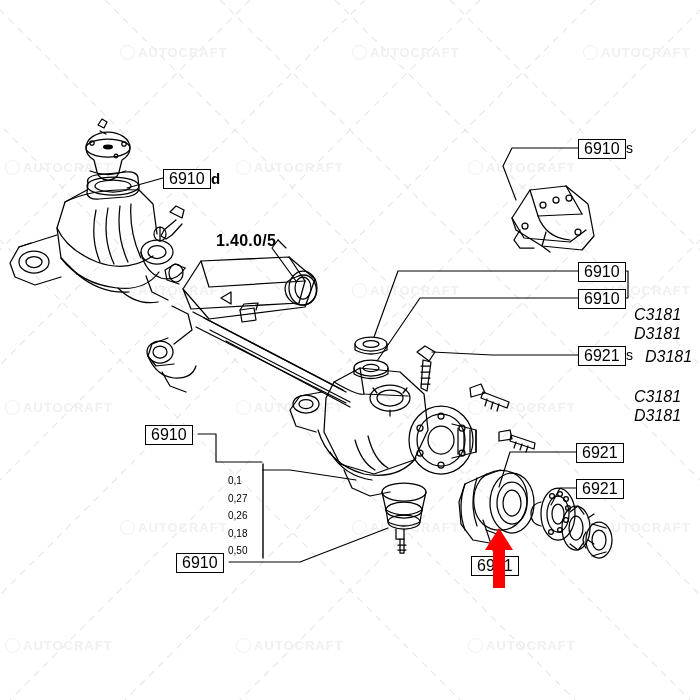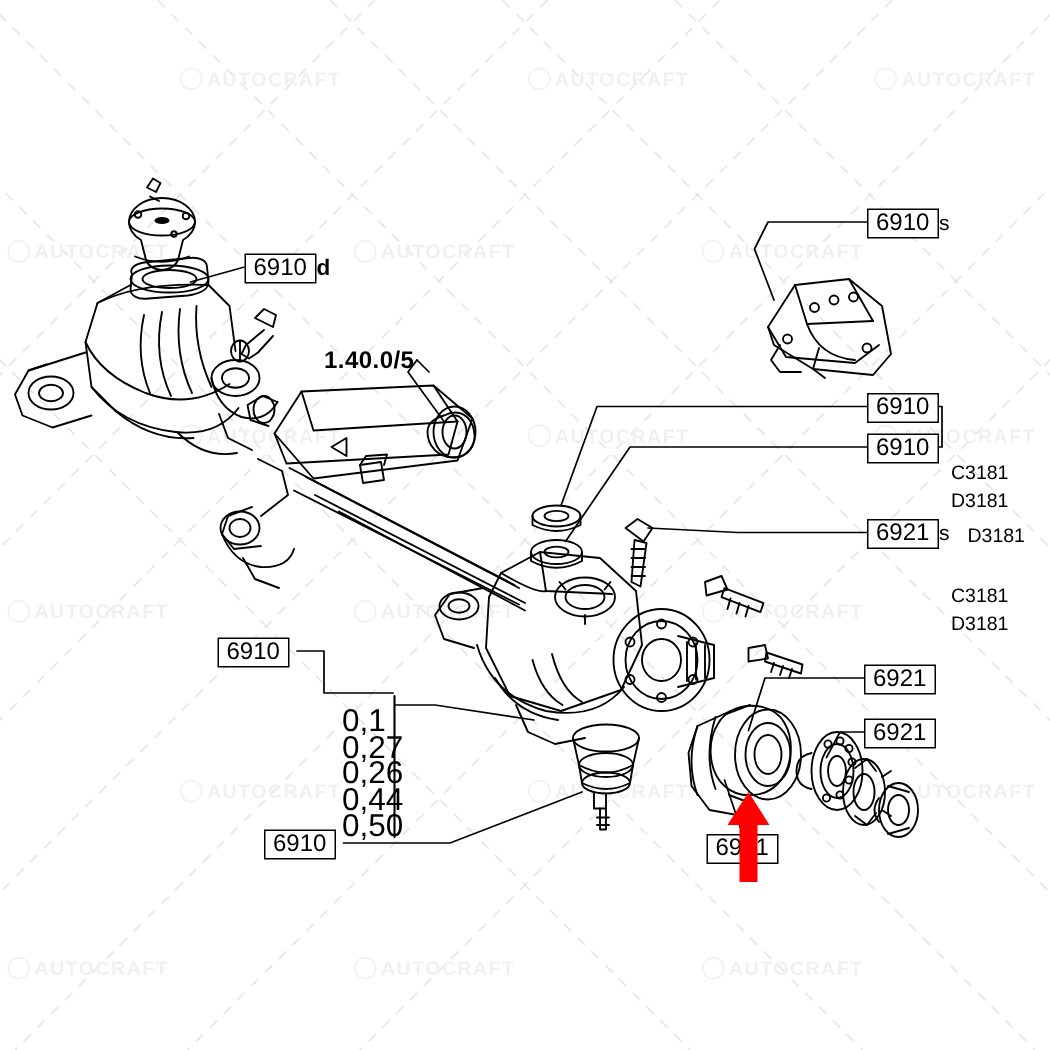--- a/index.html
+++ b/index.html
@@ -35,22 +35,22 @@
   }
   .sfx{
     position:absolute;z-index:5;font-size:14px;color:#000;
     font-family:"Liberation Sans", sans-serif;white-space:nowrap;
   }
   .sfx.bold{font-weight:bold;font-size:15px;}
   .plaintxt{
     position:absolute;z-index:5;color:#000;
     font-family:"Liberation Sans", sans-serif;white-space:nowrap;
   }
-  .tol{font-size:21px;line-height:17.5px;}
-  .code{font-size:13px;line-height:19px;}
+  .tol{font-size:10px;line-height:17.5px;}
+  .code{font-size:16px;line-height:19px;font-style:italic;}
   .figref{font-size:16px;font-weight:bold;letter-spacing:.3px;}
   
   #redarrow{position:absolute;z-index:9;pointer-events:none;}
 </style>
 </head>
 <body>
 
 <div id="stage">
 
   <svg id="wm-lines" width="700" height="700" viewBox="0 0 700 700">
@@ -402,21 +402,21 @@
       <div class="lbl" style="left: 576px; top: 479px;">6921</div>
       <div class="lbl" style="left: 471px; top: 556px;">6921</div>
     </div>
 
   <div class="plaintxt figref" style="left:216px;top:232px;">1.40.0/5</div>
 
   <div class="plaintxt tol" id="tol-list" style="left:228px;top:472px;">
       <div>0,1</div>
       <div>0,27</div>
       <div>0,26</div>
-      <div>0,44</div>
+      <div>0,18</div>
       <div>0,50</div>
     </div>
 
   <div class="plaintxt code" id="code-g1" style="left:634px;top:305px;">
       <div>C3181</div>
       <div>D3181</div>
     </div>
   <div class="plaintxt code" id="code-g2" style="left:645px;top:347px;">
       <div>D3181</div>
     </div>

